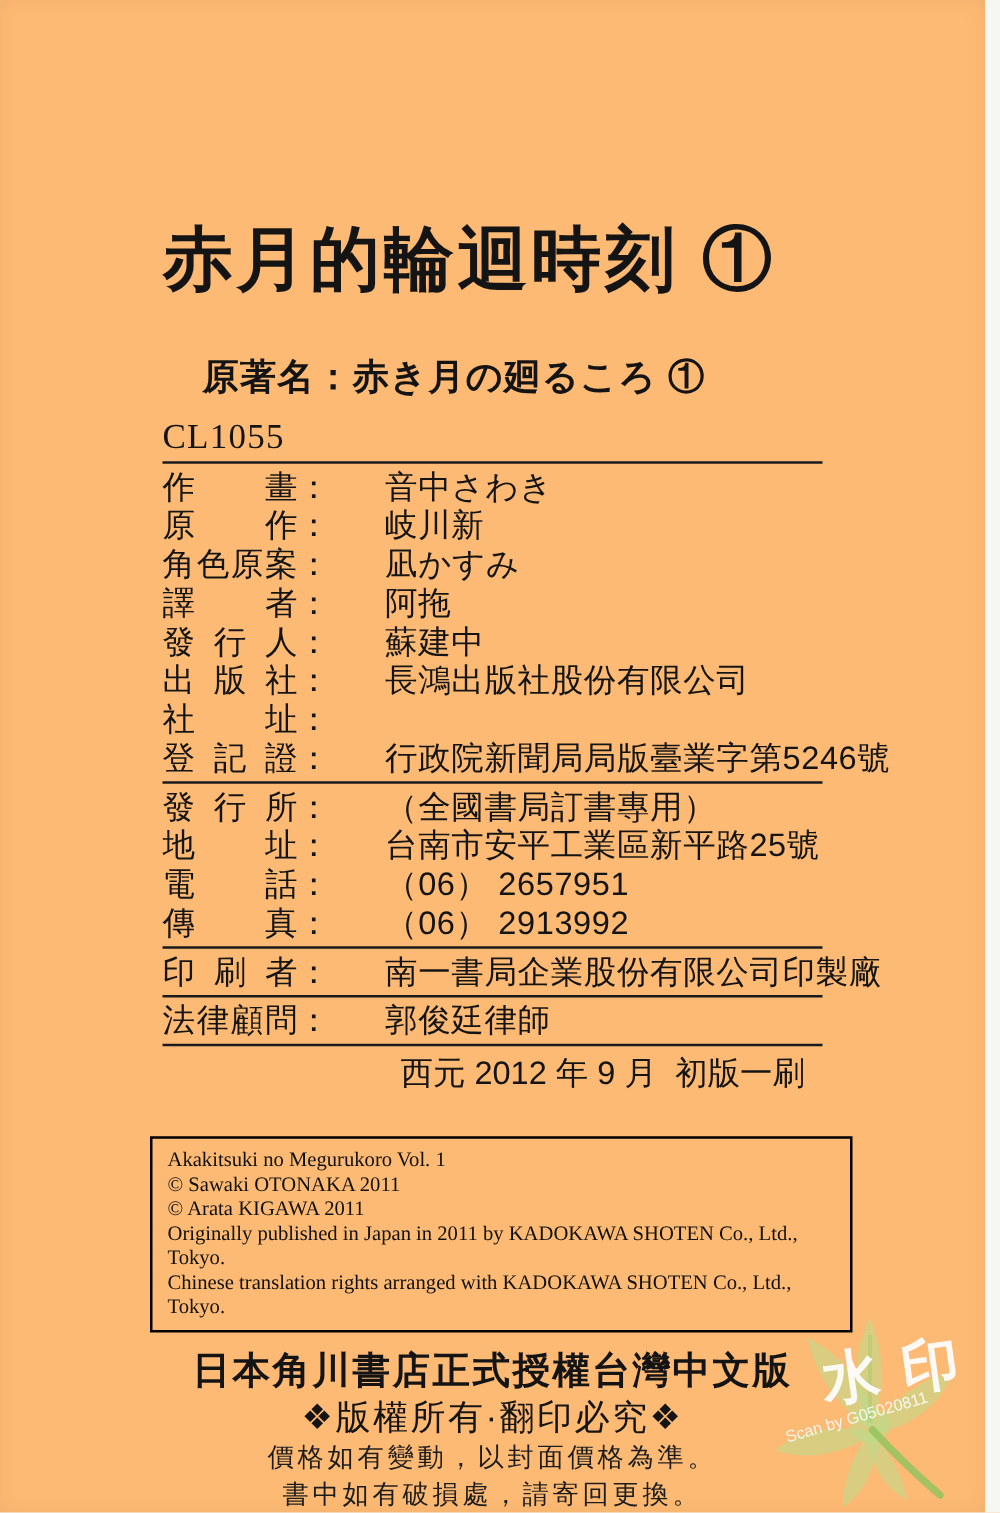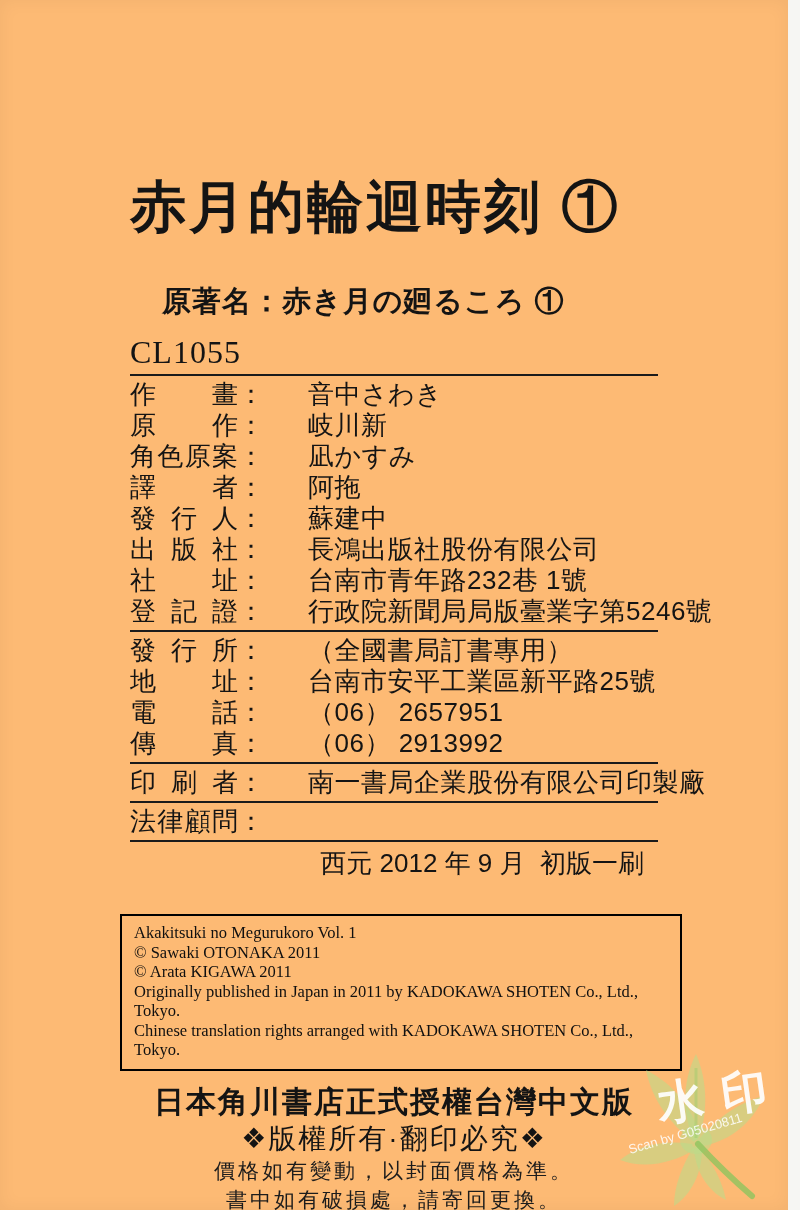--- a/index.html
+++ b/index.html
@@ -14,21 +14,21 @@
   }
   .main{padding:172px 130px 0 130px;}
   .book-title{
     font-size:56px;font-weight:bold;letter-spacing:3px;
     line-height:70px;white-space:pre;
   }
   .orig-title{
     margin-top:40px;font-size:29px;font-weight:bold;letter-spacing:1px;margin-left:32px;
   }
   .product-code{
-    margin-top:12px;font-size:32px;
+    margin-top:12px;font-size:28px;
     font-family:"Liberation Serif", serif;letter-spacing:1px;
   }
   .rule{height:0;border-top:2px solid #1b1b1b;margin:3px 0;}
   .credits{margin-top:2px;}
   .row{display:flex;align-items:baseline;font-size:26px;line-height:31px;}
   .lbl{
     display:inline-flex;justify-content:space-between;
     width:108px;flex:none;font-weight:500;
   }
   .sep{flex:none;}
@@ -118,21 +118,20 @@
           </span>
           <span class="sep">：</span>
           <span class="val">長鴻出版社股份有限公司</span>
       </div>
       <div class="row">
         <span class="lbl split-chars">
             <span>社</span>
             <span>址</span>
           </span>
           <span class="sep">：</span>
-          <span class="val">台南市青年路232巷 1號</span>
       </div>
       <div class="row">
         <span class="lbl split-chars">
             <span>登</span>
             <span>記</span>
             <span>證</span>
           </span>
           <span class="sep">：</span>
           <span class="val">行政院新聞局局版臺業字第5246號</span>
       </div>
@@ -188,20 +187,21 @@
       <div class="rule"></div>
 
       <div class="row">
         <span class="lbl split-chars">
             <span>法</span>
             <span>律</span>
             <span>顧</span>
             <span>問</span>
           </span>
           <span class="sep">：</span>
+          <span class="val">郭俊廷律師</span>
       </div>
 
       <div class="rule"></div>
 
       <div class="edition">西元 2012 年 9 月  初版一刷</div>
     </div>
 
     <div class="copy-box">
       <div>Akakitsuki no Megurukoro Vol. 1</div>
       <div>© Sawaki OTONAKA 2011</div>

